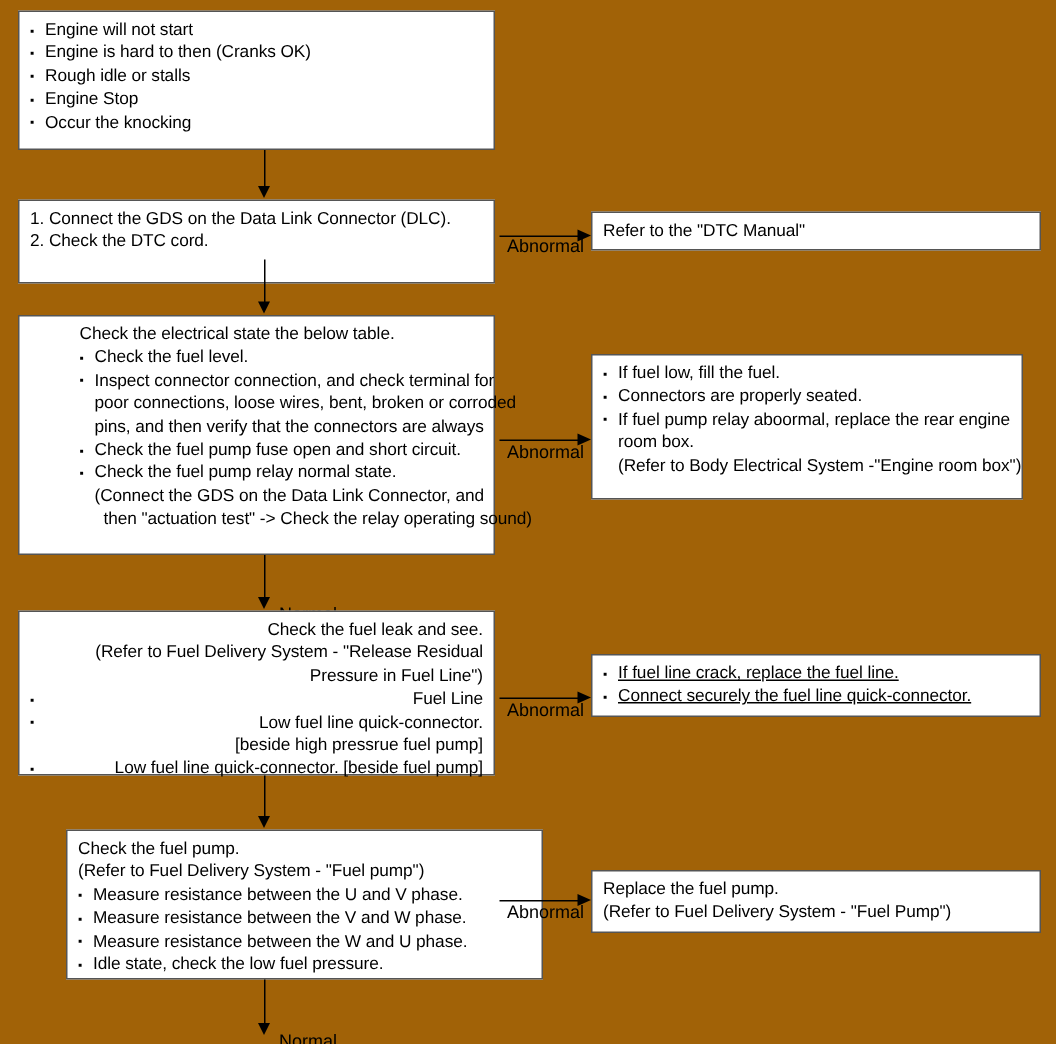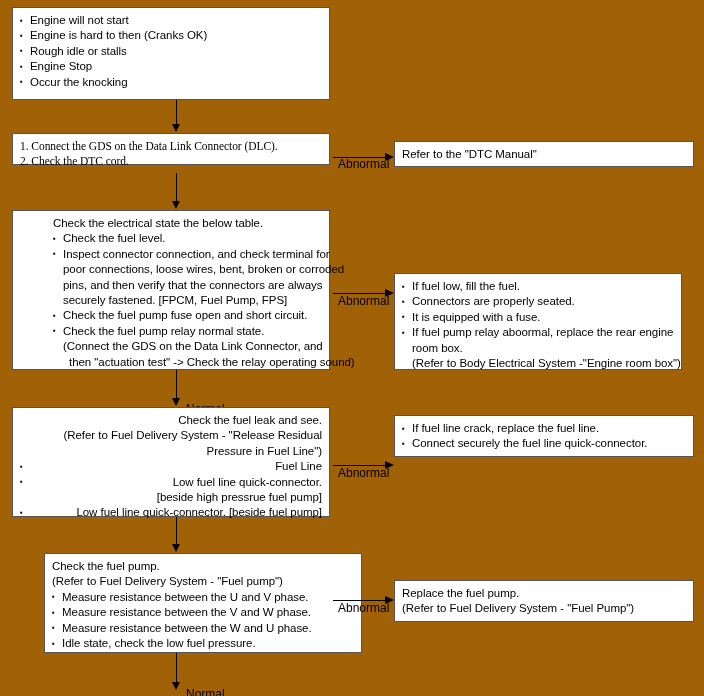--- a/index.html
+++ b/index.html
@@ -90,21 +90,21 @@
     <div class="line bullet">Engine will not start</div>
     <div class="line bullet">Engine is hard to then (Cranks OK)</div>
     <div class="line bullet">Rough idle or stalls</div>
     <div class="line bullet">Engine Stop</div>
     <div class="line bullet">Occur the knocking</div>
   </div>
 
   <div class="vline" style="left:176px; top:100px; height:25px;"></div>
   <div class="vhead" style="left:172px; top:124px;"></div>
 
-  <div class="box" style="left:12px; top:133px; width:318px; height:32px;font-family:Liberation Serif, serif;">
+  <div class="box" style="left:12px; top:133px; width:318px; height:56px;">
     <div class="line">1. Connect the GDS on the Data Link Connector (DLC).</div>
     <div class="line">2. Check the DTC cord.</div>
   </div>
 
   <div class="arrow-label" style="left:338px; top:134px;">Abnormal</div>
   <div class="hline" style="left:333px; top:157px; width:54px;"></div>
   <div class="hhead" style="left:385px; top:153px;"></div>
 
   <div class="box" style="left:394px; top:141px; width:300px; height:26px;">
     <div class="line">Refer to the "DTC Manual"</div>
@@ -113,35 +113,33 @@
   <div class="vline" style="left:176px; top:173px; height:29px;"></div>
   <div class="vhead" style="left:172px; top:201px;"></div>
   <div class="arrow-label" style="left:186px; top:185px;">Normal</div>
 
   <div class="box" style="left:12px; top:210px; width:318px; height:160px;padding-left:40px;">
     <div class="line">Check the electrical state the below table.</div>
     <div class="line bullet">Check the fuel level.</div>
     <div class="line bullet">Inspect connector connection, and check terminal for</div>
     <div class="line indent1">poor connections, loose wires, bent, broken or corroded</div>
     <div class="line indent1">pins, and then verify that the connectors are always</div>
-    <div class="line indent1">securely fastened. [FPCM, Fuel Pump, FPS]</div>
     <div class="line bullet">Check the fuel pump fuse open and short circuit.</div>
     <div class="line bullet">Check the fuel pump relay normal state.</div>
     <div class="line indent1">(Connect the GDS on the Data Link Connector, and</div>
     <div class="line indent2">then "actuation test" -&gt; Check the relay operating sound)</div>
   </div>
 
   <div class="arrow-label" style="left:338px; top:271px;">Abnormal</div>
   <div class="hline" style="left:333px; top:293px; width:54px;"></div>
   <div class="hhead" style="left:385px; top:289px;"></div>
 
-  <div class="box" style="left:394px; top:236px; width:288px; height:97px;margin-top:37px;">
+  <div class="box" style="left:394px; top:236px; width:288px; height:97px;">
     <div class="line bullet">If fuel low, fill the fuel.</div>
     <div class="line bullet">Connectors are properly seated.</div>
-    <div class="line bullet">It is equipped with a fuse.</div>
     <div class="line bullet">If fuel pump relay aboormal, replace the rear engine</div>
     <div class="line indent1">room box.</div>
     <div class="line indent1">(Refer to Body Electrical System -"Engine room box")</div>
   </div>
 
   <div class="vline" style="left:176px; top:370px; height:29px;"></div>
   <div class="vhead" style="left:172px; top:398px;"></div>
   <div class="arrow-label" style="left:186px; top:379px;">Normal</div>
 
   <div class="box" style="left:12px; top:407px; width:318px; height:110px;text-align:right;">
@@ -151,21 +149,21 @@
     <div class="line bullet">Fuel Line</div>
     <div class="line bullet">Low fuel line quick-connector.</div>
     <div class="line indent1">[beside high pressrue fuel pump]</div>
     <div class="line bullet">Low fuel line quick-connector. [beside fuel pump]</div>
   </div>
 
   <div class="arrow-label" style="left:338px; top:443px;">Abnormal</div>
   <div class="hline" style="left:333px; top:465px; width:54px;"></div>
   <div class="hhead" style="left:385px; top:461px;"></div>
 
-  <div class="box" style="left:394px; top:415px; width:300px; height:42px;">
+  <div class="box" style="left:394px; top:436px; width:300px; height:42px;text-decoration:underline;">
     <div class="line bullet">If fuel line crack, replace the fuel line.</div>
     <div class="line bullet">Connect securely the fuel line quick-connector.</div>
   </div>
 
   <div class="vline" style="left:176px; top:517px; height:28px;"></div>
   <div class="vhead" style="left:172px; top:544px;"></div>
   <div class="arrow-label" style="left:186px; top:528px;">Normal</div>
 
   <div class="box" style="left:12px; top:553px; width:318px; height:100px;margin-left:32px;">
     <div class="line">Check the fuel pump.</div>

